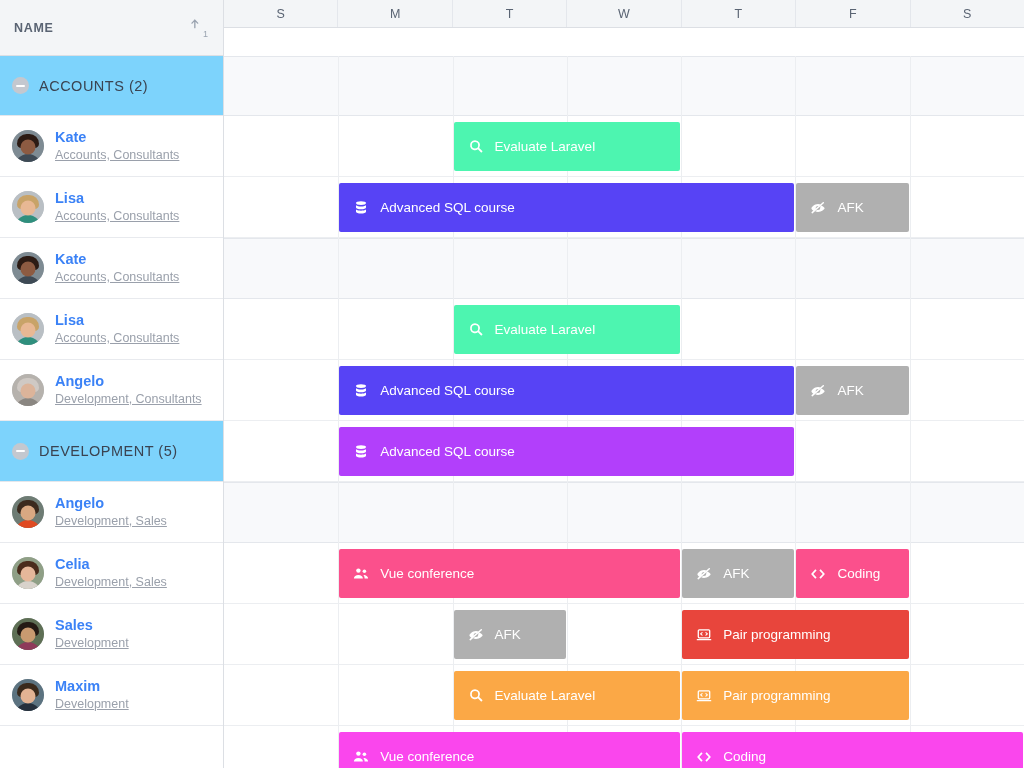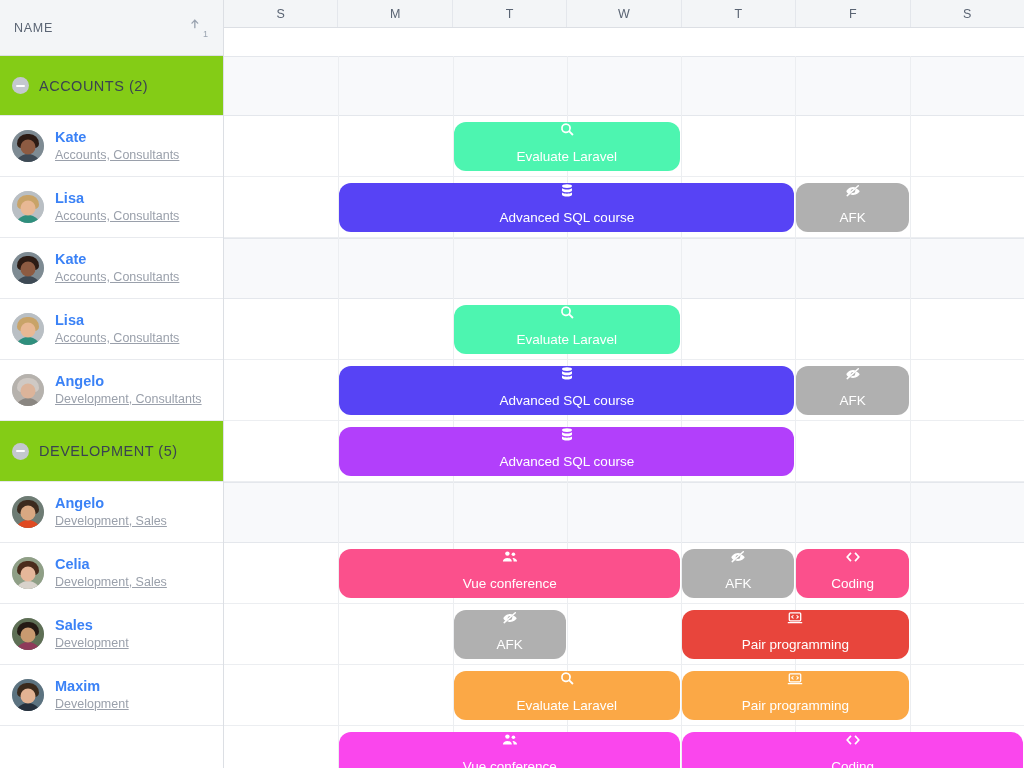--- a/index.html
+++ b/index.html
@@ -17,32 +17,32 @@
     border-right: 1px solid #dcdfe4;
     background: #ffffff; position: relative;
   }
   .sb-head {
     height: 56px; background: #f3f5f7;
     border-bottom: 1px solid #dcdfe4;
     display: flex; align-items: center; padding: 0 14px;
     position: relative;
   }
   .sb-head-label {
-    font-size: 12.5px; letter-spacing: .7px; color: #5a6473; font-weight: 400;
+    font-size: 12.5px; letter-spacing: .7px; color: #5a6473; font-weight: 700;
   }
   .sort-icon {
     position: absolute; right: 16px; top: 16px;
     width: 18px; height: 24px; color: #9aa3b0;
   }
   .sort-icon .num {
     position: absolute; right: -1px; bottom: 1px; font-size: 9px; color: #9aa3b0;
   }
 
   .group-row {
-    background: #84cc16;
+    background: #7dd3fc;
     border-bottom: 1px solid #e4e7ec;
     display: flex; align-items: center; gap: 10px;
     padding: 0 12px;
   }
   .collapse-icon {
     width: 17px; height: 17px; border-radius: 50%;
     background: #c4c8cf; flex: 0 0 17px;
     display: flex; align-items: center; justify-content: center;
   }
   .collapse-icon i { display: block; width: 9px; height: 2px; background: #ffffff; border-radius: 1px; }
@@ -93,23 +93,23 @@
   }
   .day-col:last-child { border-right: none; }
 
   .grid-body { position: absolute; left: 0; right: 0; top: 56px; bottom: 0; }
   .vline { position: absolute; top: 0; bottom: 0; width: 1px; background: #eceef1; }
   .band { position: absolute; left: 0; right: 0; }
   .band.group { background: #f8f9fb; border-bottom: 1px solid #e4e7ec; border-top: 1px solid #e4e7ec; }
   .band.row { background: #ffffff; border-bottom: 1px solid #eceef1; }
 
   .event {
-    position: absolute; border-radius: 12px; color: #fff;
+    position: absolute; border-radius: 2px; color: #fff;
     display: flex; align-items: center; gap: 11px; padding: 0 14px;
-    font-size: 13.5px; font-weight: 500; white-space: nowrap; overflow: hidden; flex-direction: column;
+    font-size: 13.5px; font-weight: 500; white-space: nowrap; overflow: hidden;
   }
   .event .ico { flex: 0 0 16px; width: 16px; height: 16px; display: block; }
   .event .ico svg { display: block; width: 16px; height: 16px; fill: #fff; }
 </style>
 </head>
 <body>
 
 <div class="app">
 
   <div class="sidebar">

